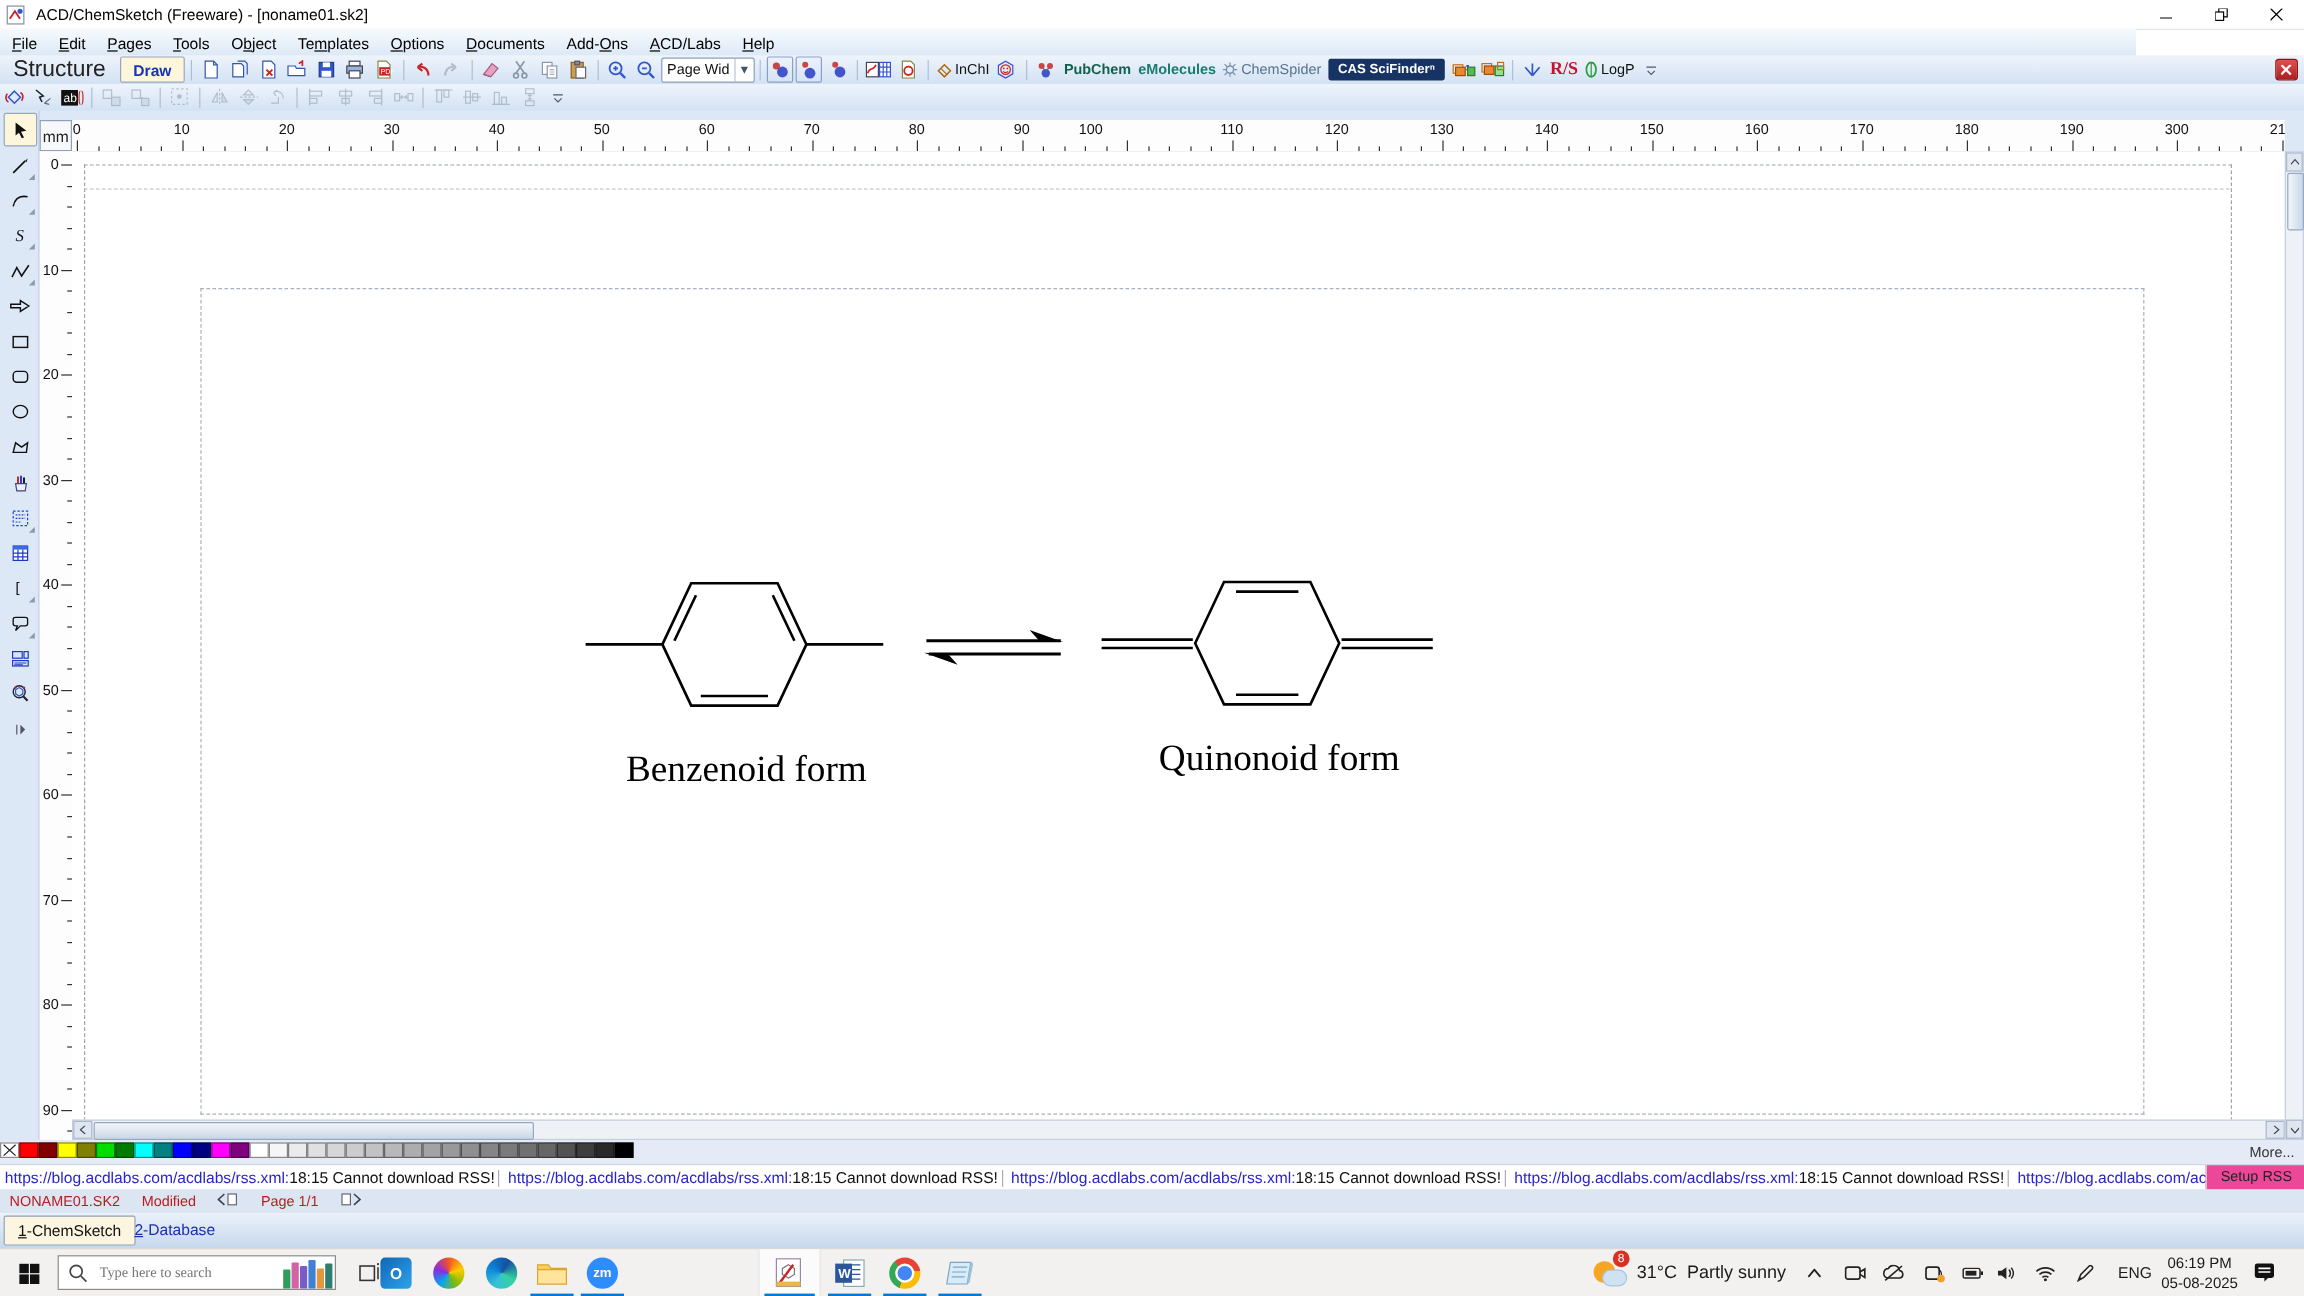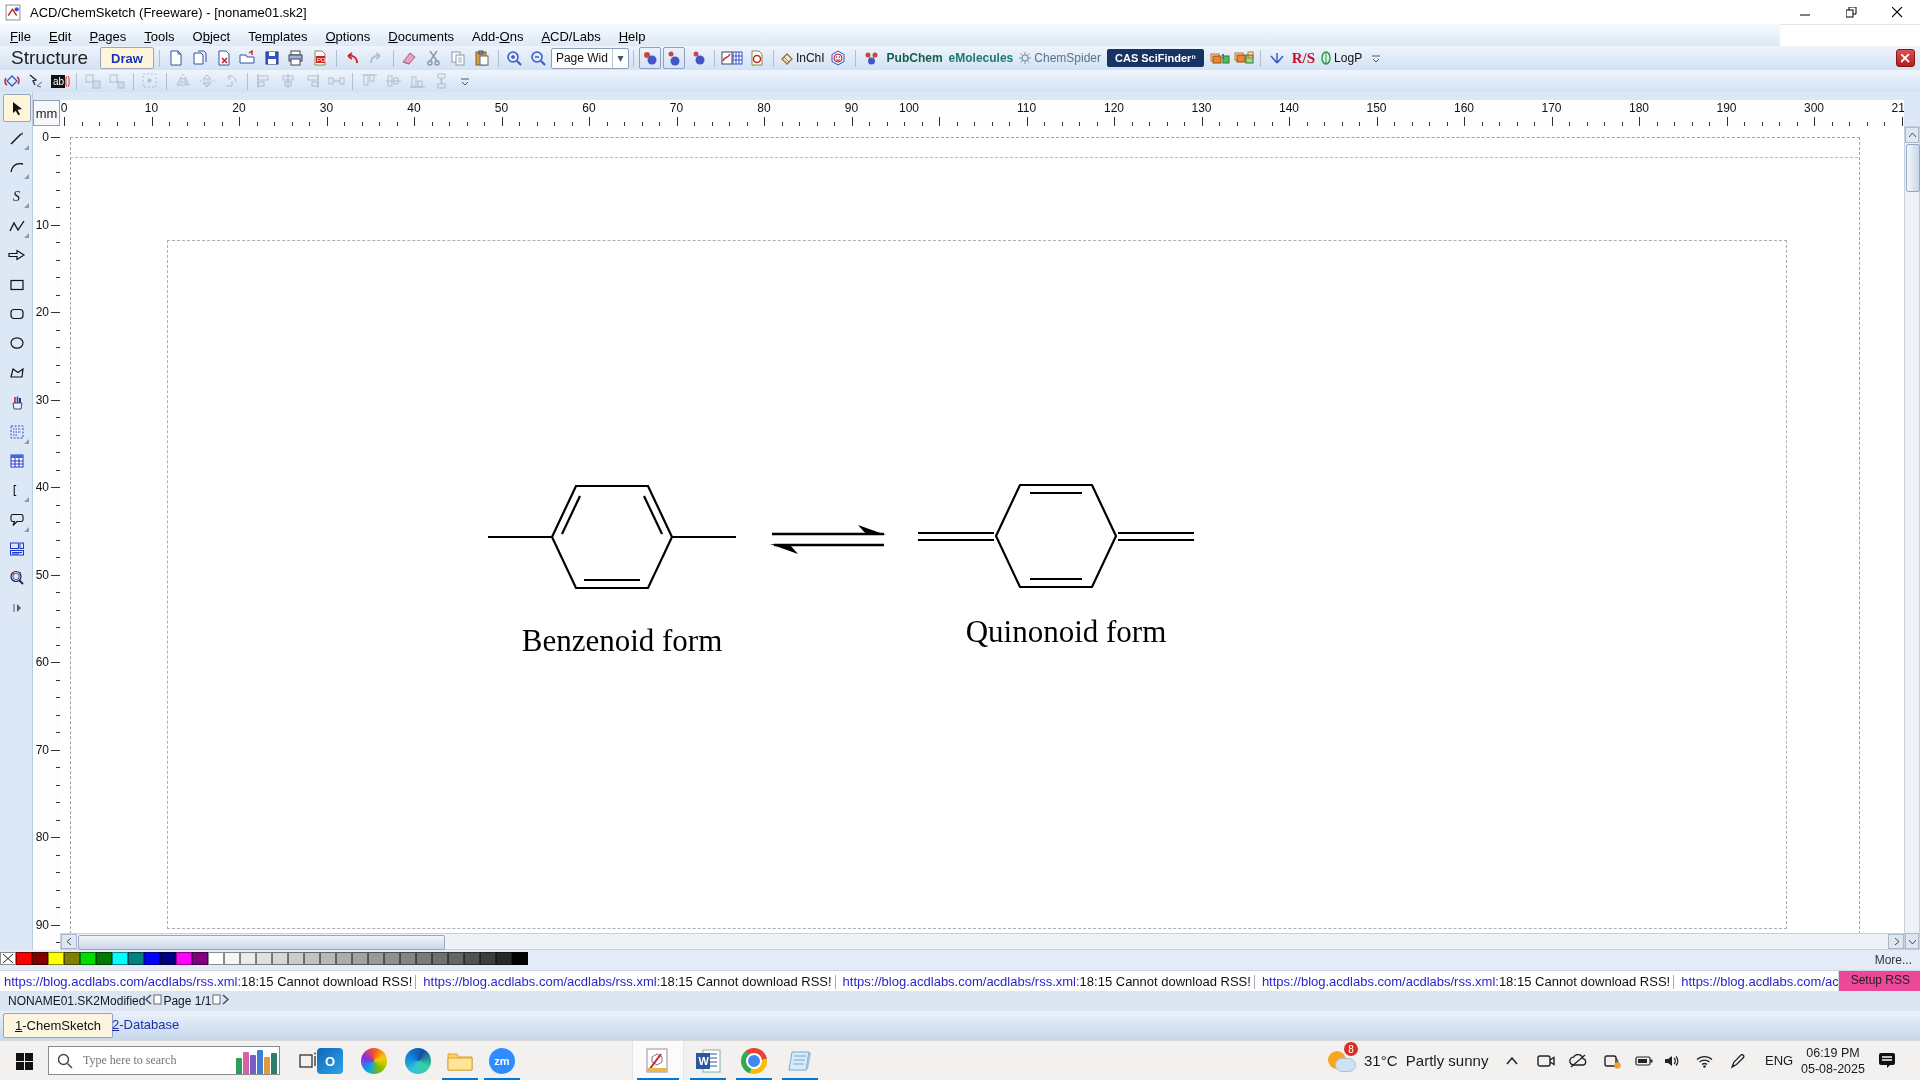--- a/index.html
+++ b/index.html
@@ -77,22 +77,22 @@
   #palette-row{left:0;top:950px;width:1920px;height:20px;background:#e4ebf6;display:flex;align-items:flex-start}
   .swatch{width:16px;height:13px;margin-top:2px;outline:1px solid rgba(0,0,0,.45);outline-offset:-1px;flex:0 0 auto}
   #no-color{width:16px;height:13px;margin-top:2px;background:#fff;outline:1px solid rgba(0,0,0,.45);outline-offset:-1px;display:flex;align-items:center;justify-content:center}
   #more-label{position:absolute;right:8px;top:3px;font-size:12px;color:#333}
   #rss-row{left:0;top:970px;width:1920px;height:21px;background:#fff;border-top:1px solid #cfd6e0;border-bottom:1px solid #cfd6e0;
            overflow:hidden;display:flex;align-items:center;font-size:13px;white-space:nowrap}
   .rss-url{color:#2a25c9;margin-left:4px}
   .rss-msg{color:#111}
   .rss-sep{display:inline-block;width:1px;height:14px;background:#aab;margin:0 3px}
   #setup-rss{position:absolute;right:0;top:971px;height:19px;background:#ec4899;padding:2px 10px 0 12px;font-size:12px;color:#222;border-left:1px solid #d5dae2}
-  #doc-row{left:0;top:991px;width:1920px;height:20px;background:#dce6f3;display:flex;align-items:center;font-size:12px;color:#0f172a}
-  #doc-row .f{}
+  #doc-row{left:0;top:991px;width:1920px;height:20px;background:#dce6f3;display:flex;align-items:center;font-size:12px;color:#b91c1c}
+  #doc-row .f{margin-left:18px}
   #tabs-row{left:0;top:1011px;width:1920px;height:29px;background:linear-gradient(#eaf1fa,#c7d8ec)}
   #tab-1{position:absolute;left:3px;top:2px;background:#fcf5df;border:1px solid #94a3b8;border-radius:2px;padding:4px 11px;font-size:13px;color:#111}
   #tab-2{position:absolute;left:112px;top:6px;color:#1a2fb0;font-size:13px}
 
   
   #taskbar{left:0;top:1040px;width:1920px;height:40px;background:#f2f1f0;border-top:1px solid #d8d8d8}
   #start-btn{position:absolute;left:0;top:0;width:48px;height:40px;display:flex;align-items:center;justify-content:center}
   #search-box{position:absolute;left:48px;top:5px;width:232px;height:29px;background:#fff;border:1px solid #8a8a8a;box-sizing:border-box;display:flex;align-items:center;overflow:hidden}
   #search-box input{border:none;outline:none;font-size:12px;color:#333;width:130px;font-family:Liberation Serif, serif;background:transparent}
   #search-books{margin-left:auto;display:flex;align-items:flex-end;height:100%;padding-right:2px}

